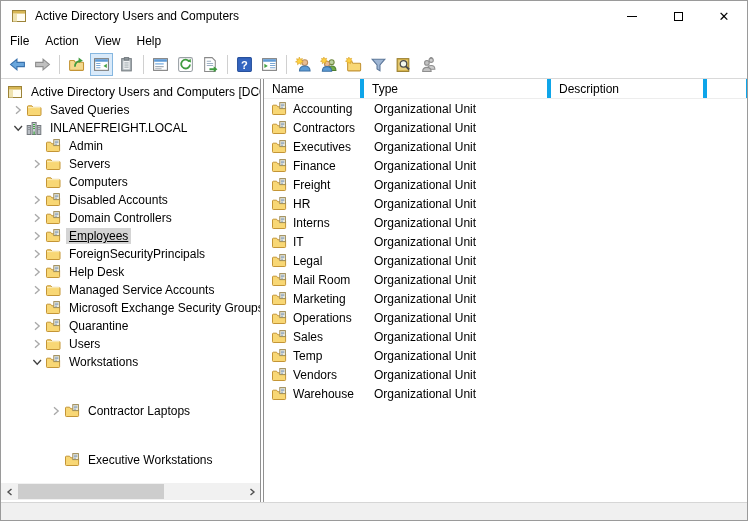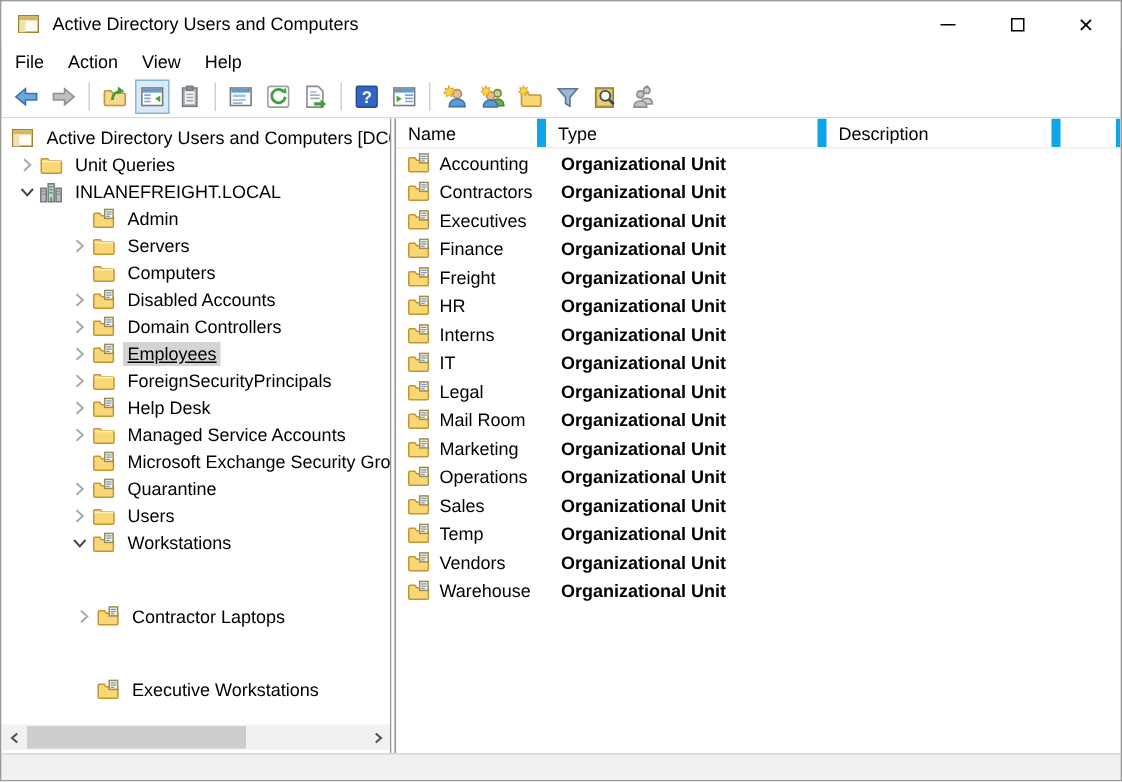--- a/index.html
+++ b/index.html
@@ -38,43 +38,43 @@
   .tree { flex:1; padding-top:4px; overflow:hidden; }
   .trow { height:18px; display:flex; align-items:center; white-space:nowrap; }
   .trow .chev { width:16px; height:16px; flex:none; display:flex; align-items:center; justify-content:center; }
   .trow .chev svg { width:10px; height:10px; }
   .trow .ticon { width:16px; height:16px; flex:none; margin-right:5px; }
   .trow .ticon svg { width:16px; height:16px; display:block; }
   .trow .tlabel { padding:1px 3px; }
   .trow .tlabel.sel { background:#d4d4d4;text-decoration:underline; }
   .lv0 { padding-left:6px; }
   .lv1 { padding-left:9px; }
-  .lv2 { padding-left:44px; }
+  .lv2 { padding-left:28px; }
   .lv3 { padding-left:47px;margin-top:31px; }
 
   
   .hscroll { height:17px; flex:none; background:#f1f1f1; display:flex; align-items:stretch; margin-bottom:2px; }
   .sb-arrow { width:17px; flex:none; display:flex; align-items:center; justify-content:center; color:#555; }
   .sb-arrow svg { width:8px; height:8px; }
   .sb-track { flex:1; position:relative; }
   .sb-thumb { position:absolute; left:0; top:1px; bottom:1px; width:146px; background:#cdcdcd; }
 
   
   .lheader { height:20px; flex:none; display:flex; align-items:stretch; border-bottom:1px solid #ededed; }
-  .hcell { display:flex; align-items:center; padding-left:8px; border-right:6px solid #0ea5e9; }
+  .hcell { display:flex; align-items:center; padding-left:8px; border-right:4px solid #0ea5e9; }
   .hc-name { width:100px; flex:none; }
   .hc-type { width:187px; flex:none; }
   .hc-desc { width:156px; flex:none; }
   .hc-fill { width:43px; flex:none; }
   .lbody { flex:1; overflow:hidden; }
   .lrow { height:19px; display:flex; align-items:center; }
   .lcell { display:flex; align-items:center; }
   .lc-name { width:100px; flex:none; padding-left:7px; }
   .lc-name svg { width:16px; height:16px; flex:none; margin-right:6px; }
-  .lc-type { width:187px; flex:none; padding-left:10px;font-weight:bold; }
+  .lc-type { width:187px; flex:none; padding-left:10px; }
   .lc-desc { width:156px; flex:none; padding-left:8px; }
 
   
   .statusbar { height:18px; flex:none; background:#f0f0f0; border-top:1px solid #d6d6d6; }
 </style>
 </head>
 <body>
 
 <svg width="0" height="0" style="position:absolute" aria-hidden="true">
   <defs>
@@ -328,21 +328,21 @@
           <span class="chev">
               <svg>
                 <use href="#i-chev-right"></use>
               </svg>
             </span>
           <span class="ticon">
               <svg>
                 <use href="#i-folder"></use>
               </svg>
             </span>
-          <span class="tlabel">Unit Queries</span>
+          <span class="tlabel">Saved Queries</span>
         </div>
 
         <div class="trow lv1">
           <span class="chev">
               <svg>
                 <use href="#i-chev-down"></use>
               </svg>
             </span>
           <span class="ticon">
               <svg>

